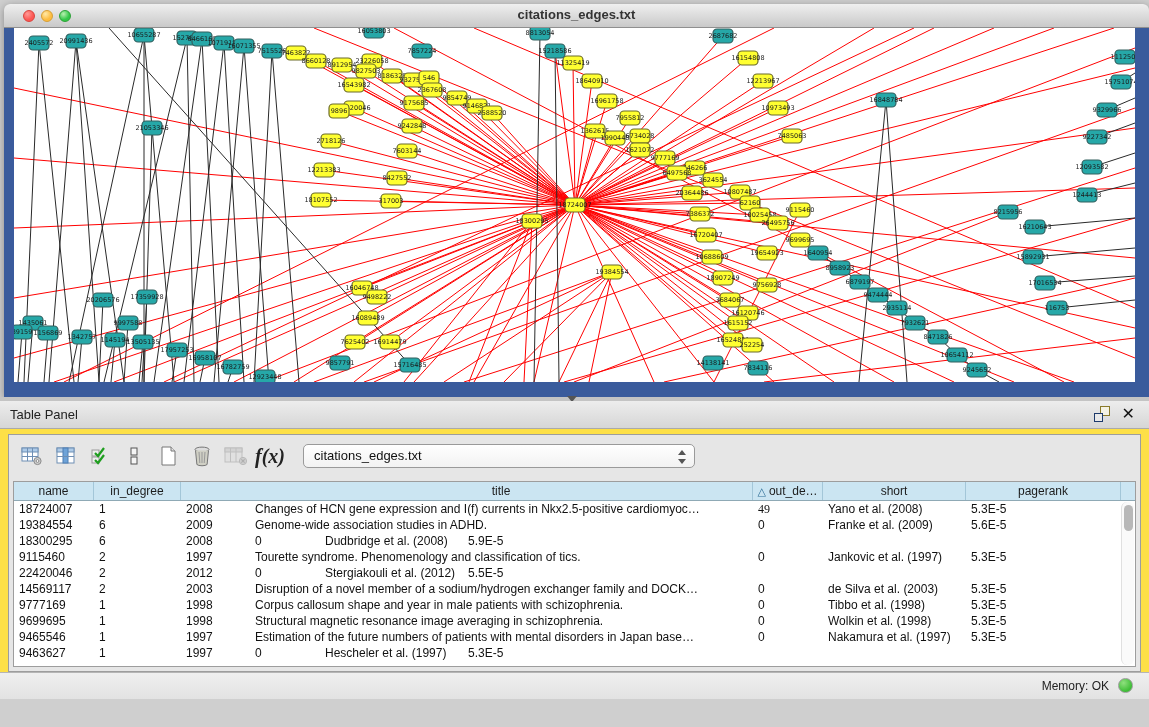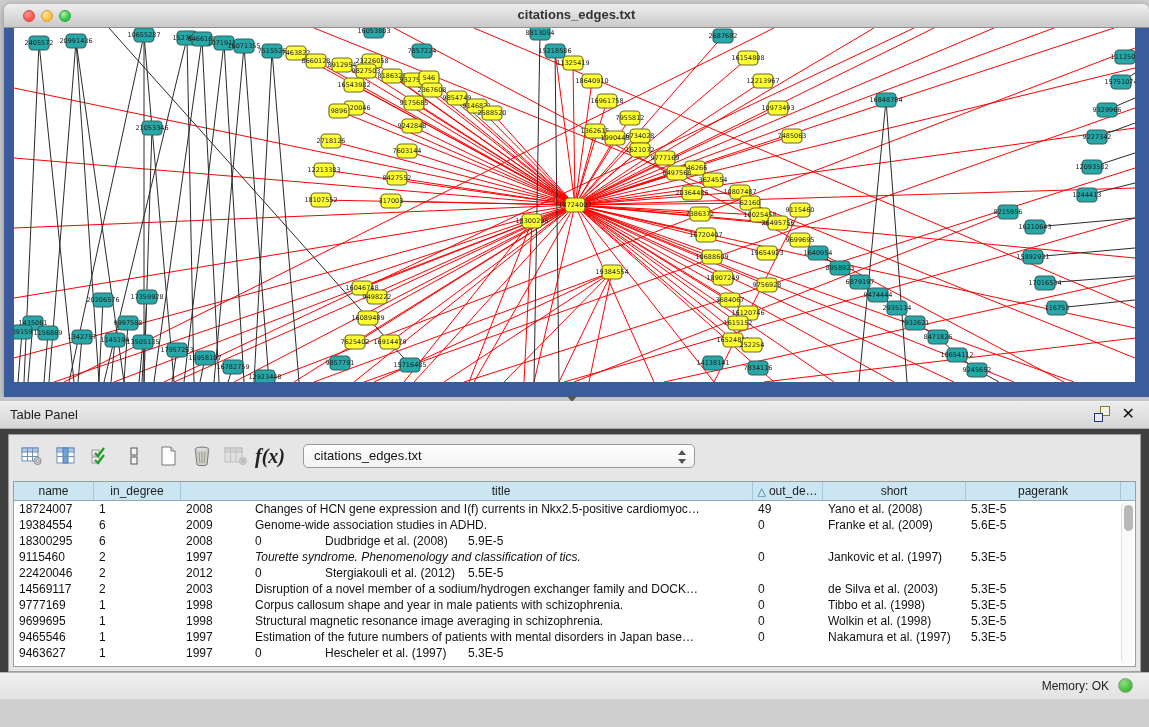--- a/index.html
+++ b/index.html
@@ -18,21 +18,21 @@
   .tl.yel{left:37px;background:radial-gradient(circle at 35% 30%,#ffe9a8,#fdbc40 60%);border:1px solid #d69e34;}
   .tl.grn{left:55px;background:radial-gradient(circle at 35% 30%,#b8f0b0,#33c748 60%);border:1px solid #2aa136;}
   .net-frame{position:absolute;left:0;top:24px;right:0;bottom:0;background:#3a5b9c;}
   .net-canvas{position:absolute;left:10px;top:0px;width:1121px;height:354px;background:#fff;}
   svg text{font-family:"DejaVu Sans",sans-serif;}
   
   .splitter{position:absolute;left:0;top:397px;width:1149px;height:4px;background:#c4c4c4;}
   .splitter .grip{position:absolute;left:567px;top:-1px;width:0;height:0;
       border-left:5px solid transparent;border-right:5px solid transparent;border-top:6px solid #555;}
   
-  .table-panel{position:absolute;left:0;top:401px;width:1149px;height:298px;background:#404040;}
+  .table-panel{position:absolute;left:0;top:401px;width:1149px;height:298px;background:#fde047;}
   .panel-header{position:relative;height:28px;background:linear-gradient(#ededed,#d6d6d6);
                 border-bottom:1px solid #aaa;}
   .panel-header .ph-title{position:absolute;left:10px;top:6px;font-size:13px;color:#222;}
   .ph-actions{position:absolute;right:14px;top:5px;display:flex;gap:12px;align-items:center;}
   .float-ico{width:16px;height:16px;position:relative;}
   .float-ico .sq1{position:absolute;left:0;bottom:0;width:9px;height:9px;border:1px solid #1d3a6b;background:#e9e9e9;}
   .float-ico .sq2{position:absolute;right:0;top:0;width:10px;height:10px;border:1px solid #8a7a2a;background:#f4f2e4;}
   .close-x{font-size:16px;font-weight:bold;color:#111;line-height:16px;cursor:default;}
   .panel-body{position:absolute;left:8px;top:33px;width:1133px;height:238px;
               border:1px solid #9d9d9d;background:#e6e6e6;}
@@ -839,21 +839,21 @@
             <div class="th" style="width: 70px;"><span class="sort-tri">△</span><span>out_de…</span></div>
             <div class="th" style="width: 143px;"><span>short</span></div>
             <div class="th" style="width: 155px;"><span>pagerank</span></div>
           </div>
         <div id="tbody">
             <div class="trow">
               <div class="td" style="width: 80px;">18724007</div>
               <div class="td" style="width: 87px;">1</div>
               <div class="td" style="width: 69px;">2008</div>
               <div class="td" style="width: 503px;">Changes of HCN gene expression and I(f) currents in Nkx2.5-positive cardiomyoc…</div>
-              <div class="td" style="width: 70px;">49</div>
+              <div class="td" style="width: 70px; font-family: Liberation Serif, serif;">49</div>
               <div class="td" style="width: 143px;">Yano et al. (2008)</div>
               <div class="td" style="width: 155px;">5.3E-5</div>
             </div>
             <div class="trow">
               <div class="td" style="width: 80px;">19384554</div>
               <div class="td" style="width: 87px;">6</div>
               <div class="td" style="width: 69px;">2009</div>
               <div class="td" style="width: 503px;">Genome-wide association studies in ADHD.</div>
               <div class="td" style="width: 70px;">0</div>
               <div class="td" style="width: 143px;">Franke et al. (2009)</div>
@@ -864,21 +864,21 @@
               <div class="td" style="width: 87px;">6</div>
               <div class="td" style="width: 69px;">2008</div>
               <div class="td" style="width: 70px;">0</div>
               <div class="td" style="width: 143px;">Dudbridge et al. (2008)</div>
               <div class="td" style="width: 155px;">5.9E-5</div>
             </div>
             <div class="trow">
               <div class="td" style="width: 80px;">9115460</div>
               <div class="td" style="width: 87px;">2</div>
               <div class="td" style="width: 69px;">1997</div>
-              <div class="td" style="width: 503px; font-style: italic;">Tourette syndrome. Phenomenology and classification of tics.</div>
+              <div class="td" style="width: 503px;">Tourette syndrome. Phenomenology and classification of tics.</div>
               <div class="td" style="width: 70px;">0</div>
               <div class="td" style="width: 143px;">Jankovic et al. (1997)</div>
               <div class="td" style="width: 155px;">5.3E-5</div>
             </div>
             <div class="trow">
               <div class="td" style="width: 80px;">22420046</div>
               <div class="td" style="width: 87px;">2</div>
               <div class="td" style="width: 69px;">2012</div>
               <div class="td" style="width: 70px;">0</div>
               <div class="td" style="width: 143px;">Stergiakouli et al. (2012)</div>

